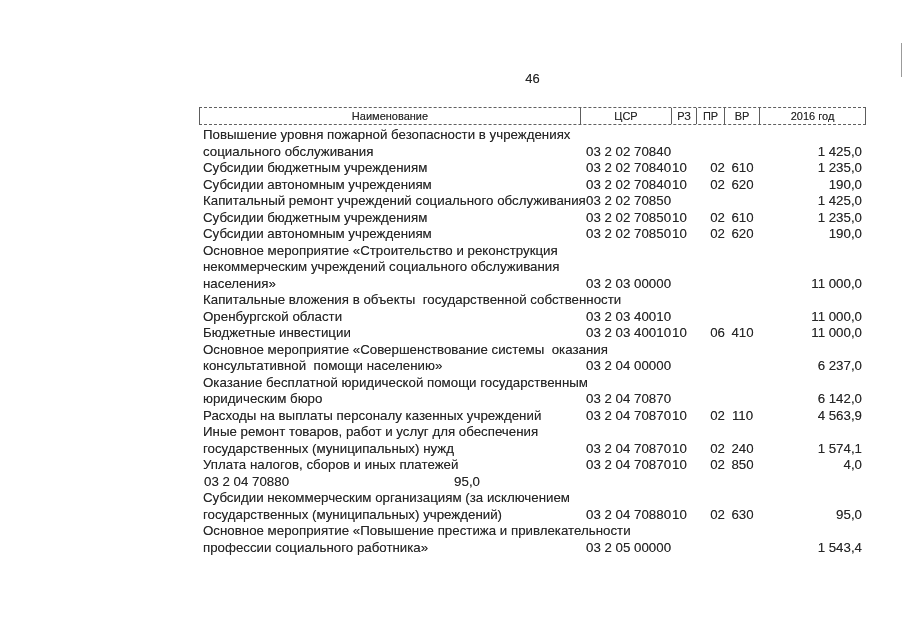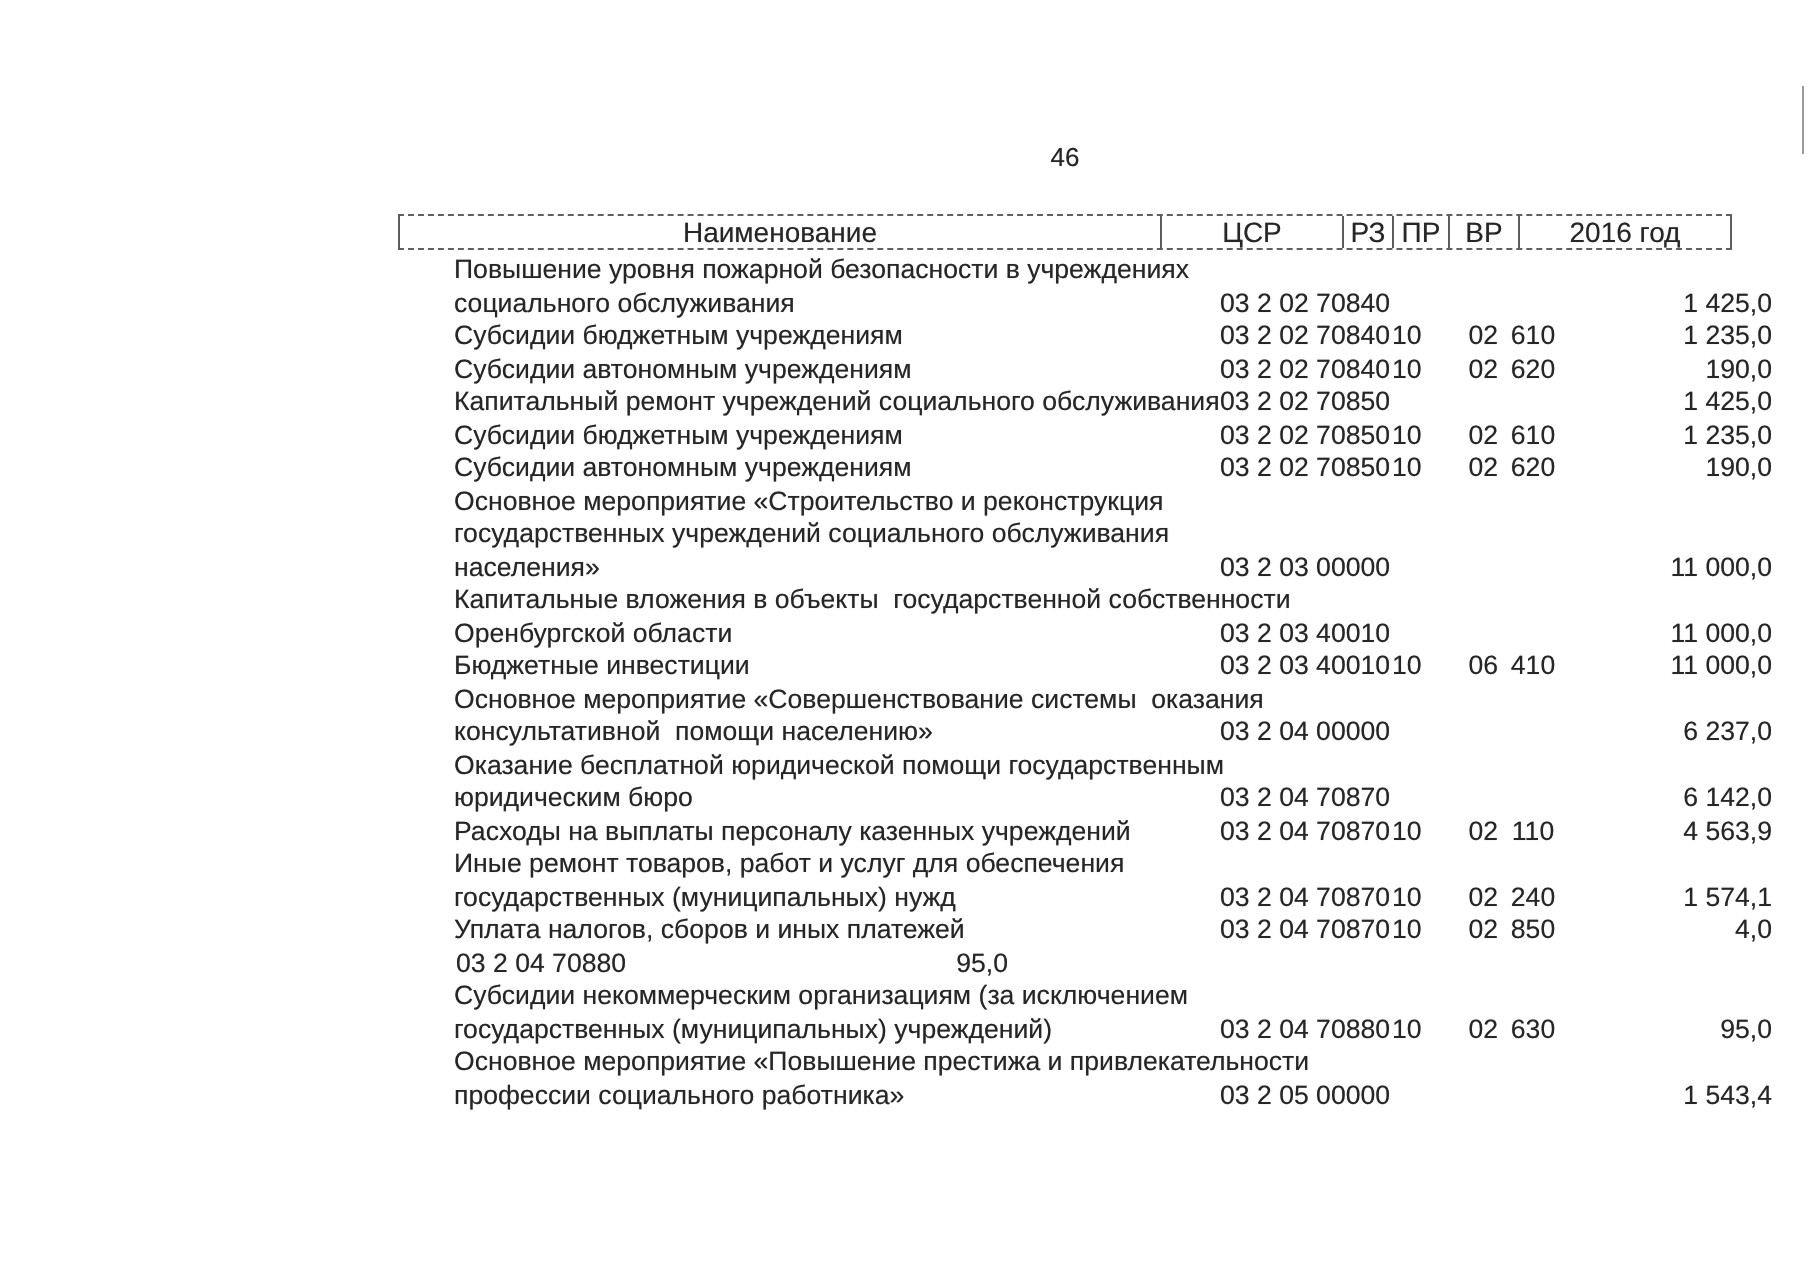--- a/index.html
+++ b/index.html
@@ -41,42 +41,41 @@
     box-sizing: border-box;
     width: 667px;
     height: 18px;
     border-left: 1px solid #5d5d5d;
     border-right: 1px solid #5d5d5d;
     border-top: 1px dashed #606060;
     border-bottom: 1px dashed #606060;
   }
   .th {
     box-sizing: border-box;
-    font-size: 14px;
+    font-size: 11px;
     line-height: 15.5px;
     padding-top: 1px;
     text-align: center;
     border-right: 1px solid #5d5d5d;
     white-space: pre;
     overflow: hidden;
   }
   .th-name   { width: 381px; }
   .th-csr    { width: 91px; }
   .th-rz     { width: 25px; }
   .th-pr     { width: 28px; }
   .th-vr     { width: 35px; }
   .th-amount { width: 105px; border-right: none; }
   .tbody { margin-top: 2px; }
   .trow {
     display: flex;
     align-items: flex-end;
     width: 667px;
     font-size: 13.3px;
     line-height: 16.5px;
-    margin-left: 24px;
   }
   .cell { box-sizing: border-box; }
   .col-name   { width: 382px; padding-left: 4px; }
   .nameline   { white-space: pre; }
   .col-csr    { width: 91px;  padding-left: 5px; white-space: pre; }
   .col-rz     { width: 25px;  text-align: left; white-space: pre; }
   .col-pr     { width: 28px;  text-align: right; white-space: pre; }
   .col-vr     { width: 35px;  text-align: center; white-space: pre; }
   .col-amount { width: 106px; text-align: right; padding-right: 4px; white-space: pre; }
 </style>
@@ -154,21 +153,21 @@
           </div>
           <div class="cell col-csr">03 2 02 70850</div>
           <div class="cell col-rz">10</div>
           <div class="cell col-pr">02</div>
           <div class="cell col-vr">620</div>
           <div class="cell col-amount">190,0</div>
         </div>
         <div class="trow">
           <div class="cell col-name">
             <div class="nameline">Основное мероприятие «Строительство и реконструкция</div>
-            <div class="nameline">государственных учреждений социального обслуживания</div>
+            <div class="nameline">некоммерческим учреждений социального обслуживания</div>
             <div class="nameline">населения»</div>
           </div>
           <div class="cell col-csr">03 2 03 00000</div>
           <div class="cell col-rz"></div>
           <div class="cell col-pr"></div>
           <div class="cell col-vr"></div>
           <div class="cell col-amount">11 000,0</div>
         </div>
         <div class="trow">
           <div class="cell col-name">

